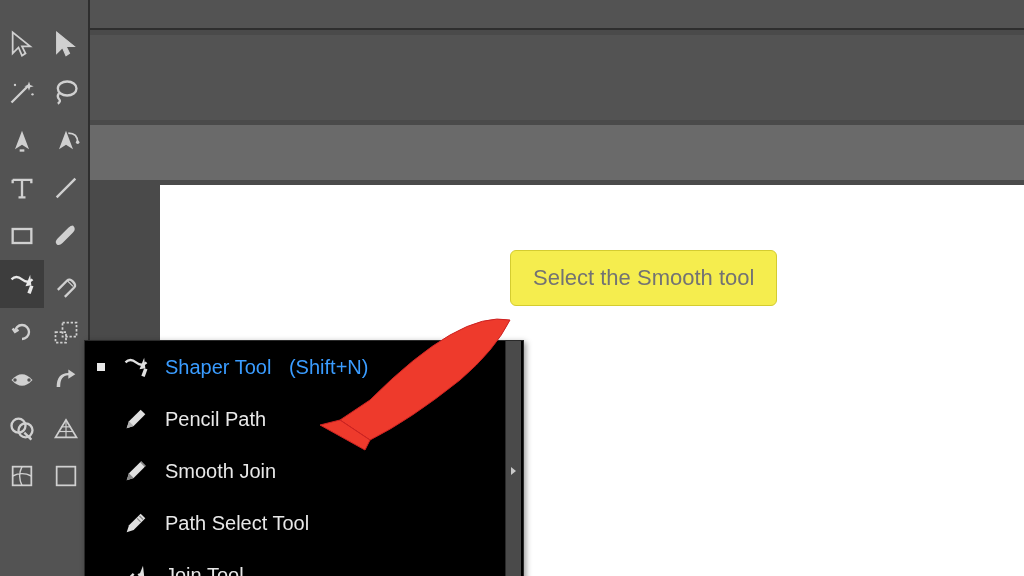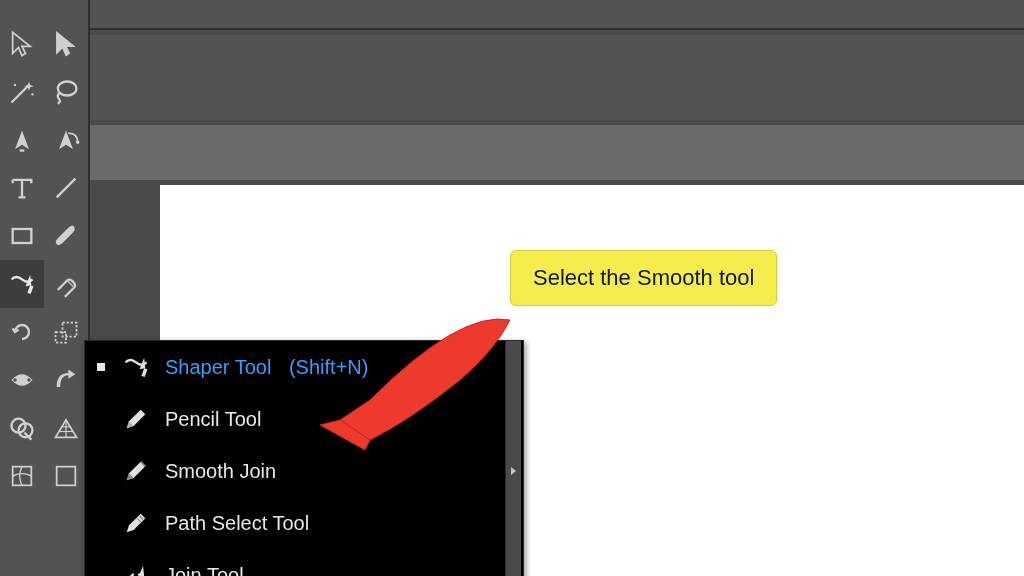--- a/index.html
+++ b/index.html
@@ -137,21 +137,21 @@
 
   .callout {
     position: absolute;
     left: 510px;
     top: 250px;
     background: #f5ed4e;
     border: 1px solid #d4cc30;
     border-radius: 6px;
     padding: 14px 22px;
     font-size: 22px;
-    color: #0f172a;
+    color: #737373;
     font-family: Arial, sans-serif;
   }
 
   .arrow {
     position: absolute;
     left: 310px;
     top: 290px;
     pointer-events: none;
   }
 </style>
@@ -339,21 +339,21 @@
   </div>
   <div class="flyout-item">
     <div class="marker"></div>
     <div class="icon">
       <svg viewBox="0 0 24 24">
           <path d="M4 20 L6 14 L16 4 L20 8 L10 18 Z" fill="#e0e0e0"></path>
           <path d="M4 20 L6 14 L10 18 Z" fill="#b0b0b0"></path>
         </svg>
     </div>
     <div class="label">
-      <span class="name">Pencil Tool</span>
+      <span class="name">Pencil Path</span>
     </div>
   </div>
   <div class="flyout-item">
     <div class="marker"></div>
     <div class="icon">
       <svg viewBox="0 0 24 24">
           <path d="M4 20 L6 14 L16 4 L20 8 L10 18 Z" fill="#e0e0e0"></path>
           <path d="M4 20 L6 14 L10 18 Z" fill="#888"></path>
           <line x1="16" y1="4" x2="20" y2="8" stroke="#888" stroke-width="1.5"></line>
         </svg>

